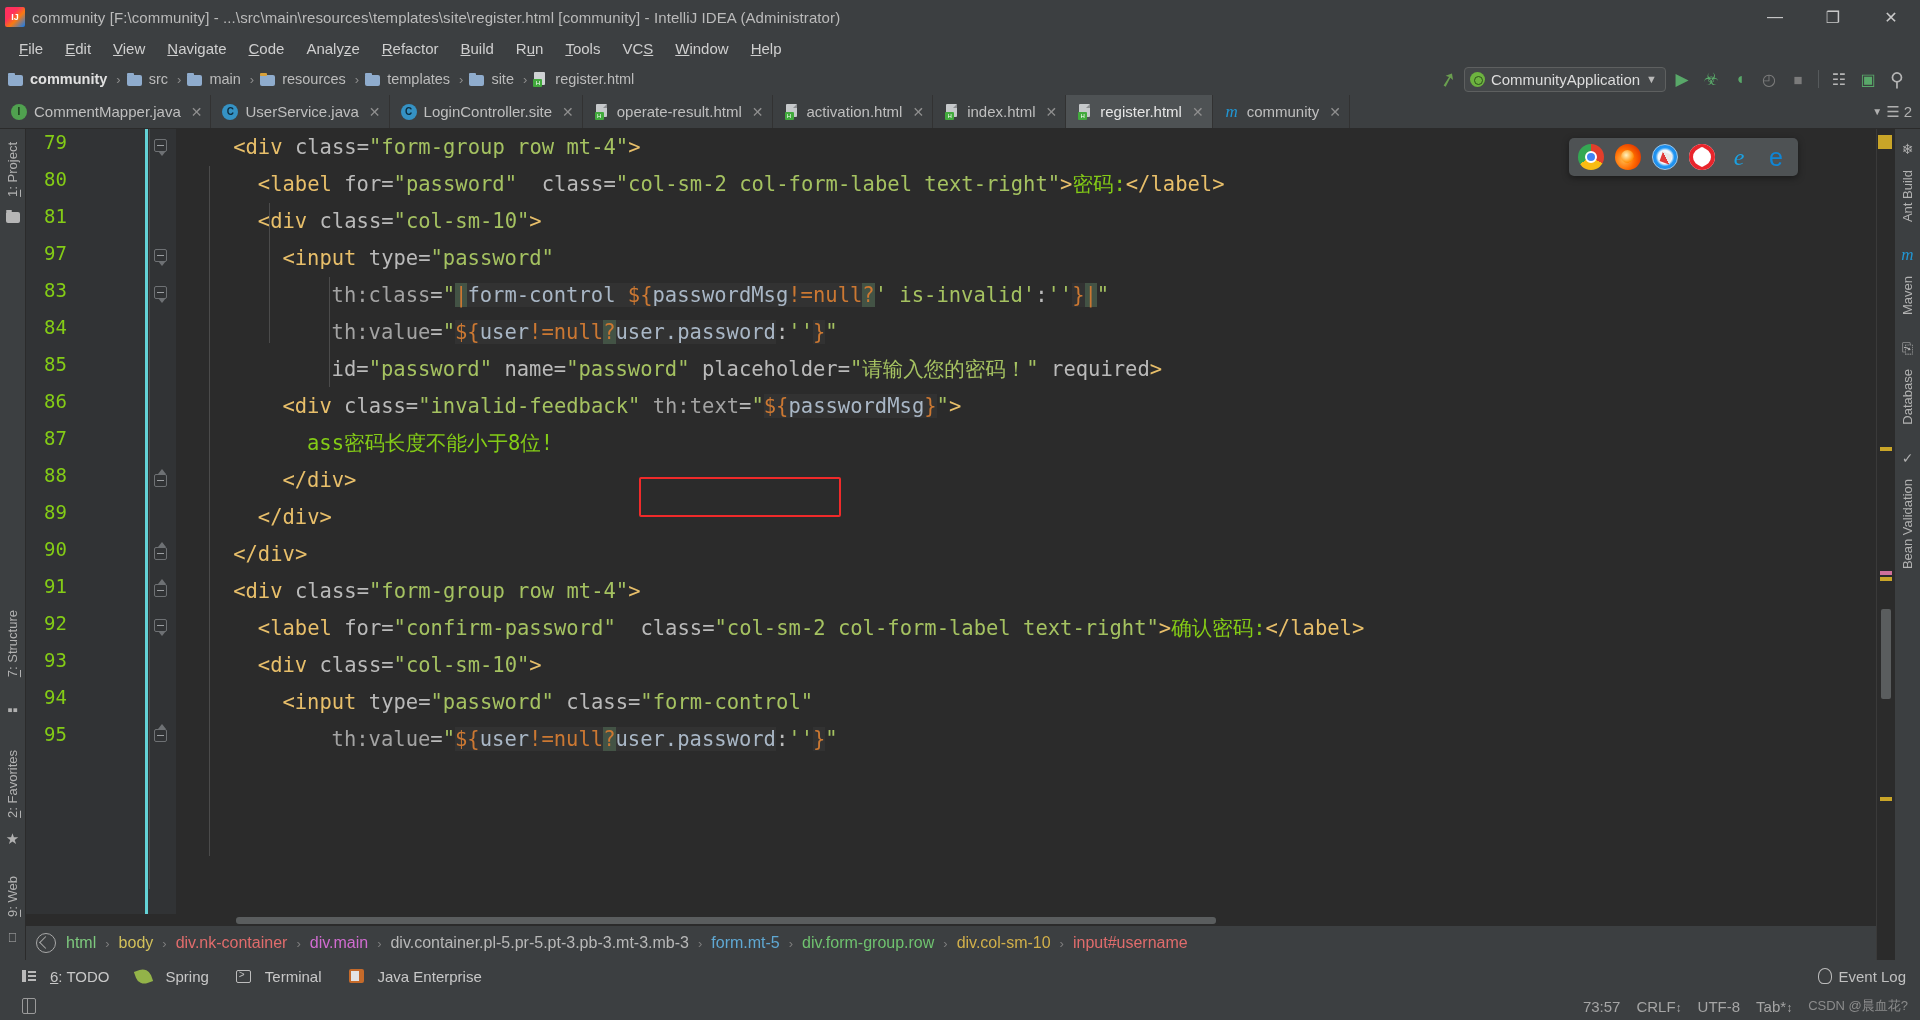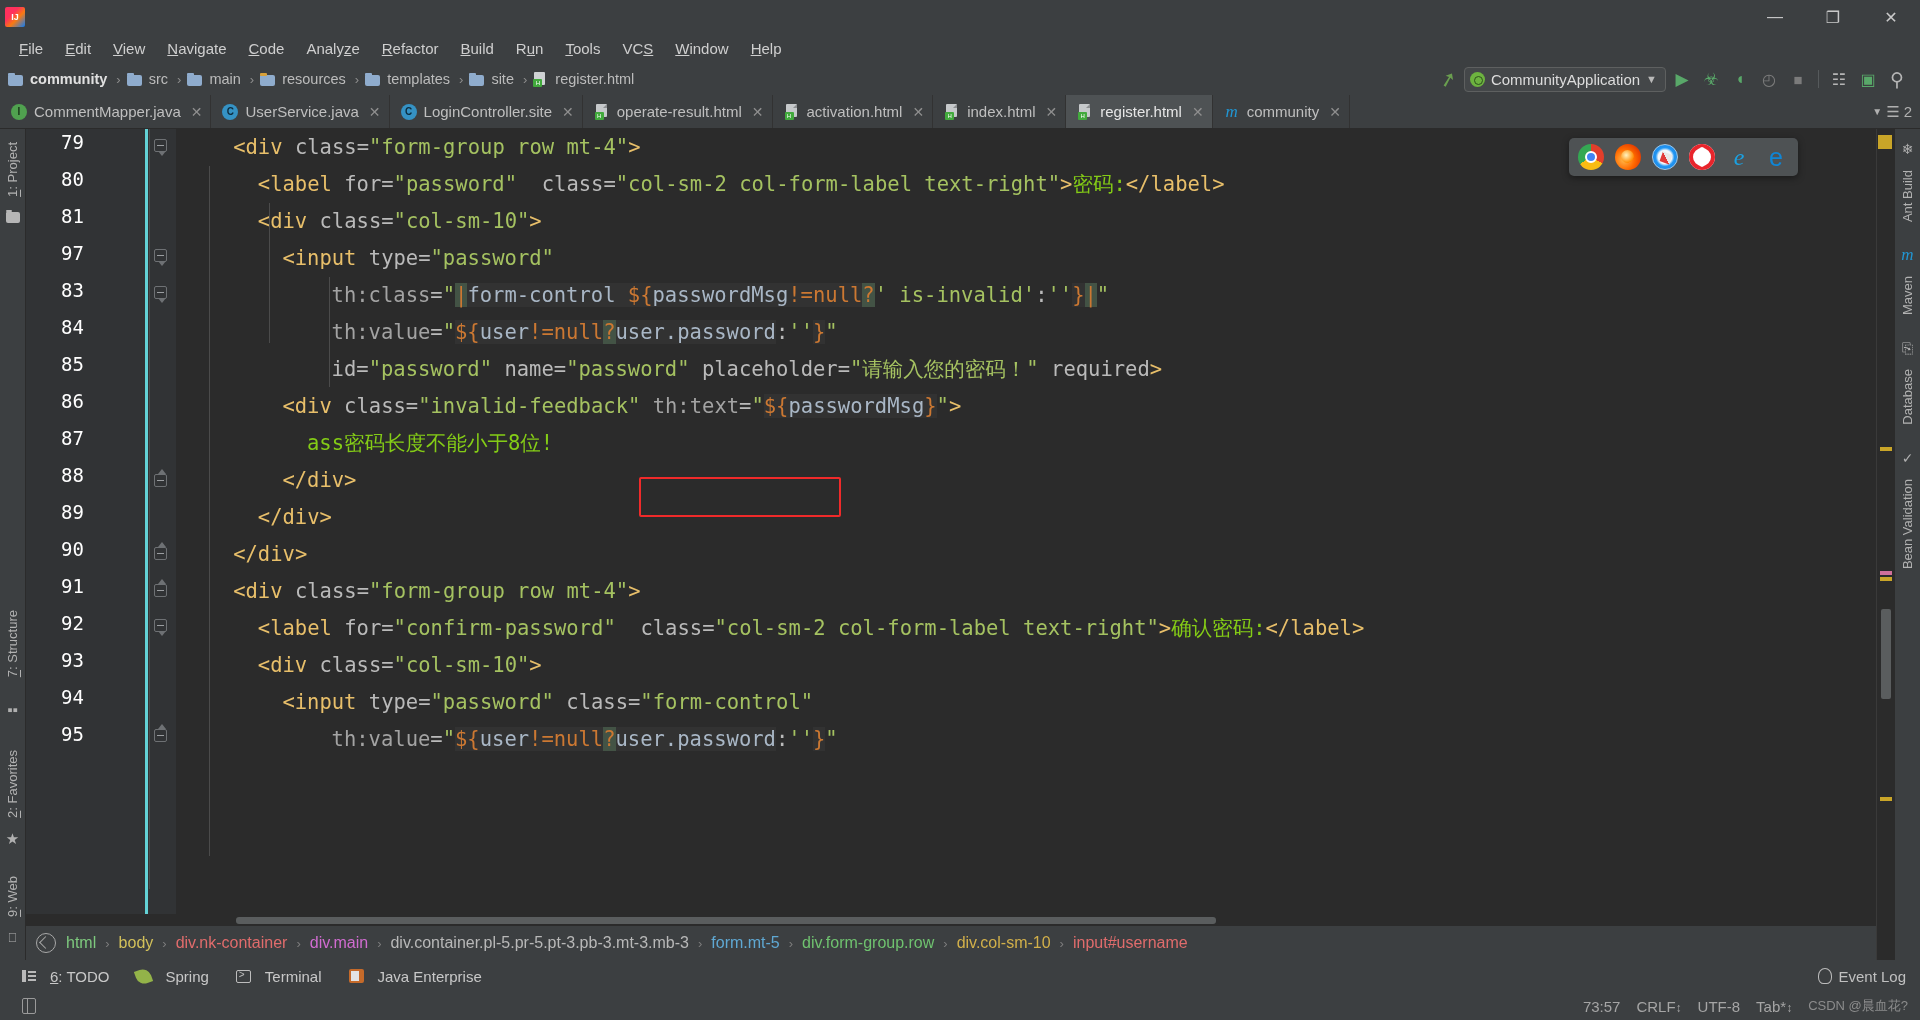--- a/index.html
+++ b/index.html
@@ -81,22 +81,22 @@
   .vlabel u { text-decoration: underline; }
   .strip-ic { width:16px; height:16px; margin:6px 0; color:#b0b0b0; font-size:13px; display:flex;align-items:center;justify-content:center;}
   .mini-fldr { width:14px; height:11px; background:#b6b6b6; border-radius:1px 2px 2px 2px; position:relative;}
   .mini-fldr::after{content:"";position:absolute;left:0;top:-2px;width:6px;height:2px;background:#b6b6b6;border-radius:1px;}
   .left-strip .bottomgroup { margin-top:auto; display:flex; flex-direction:column; align-items:center; padding-bottom:8px;}
 
   
   .editor-wrap { flex:1 1 auto; display:flex; flex-direction:column; min-width:0; background:#2b2b2b; }
   .editor { flex:1 1 auto; display:flex; position:relative; min-height:0; overflow:hidden; }
   .gutter { width: 150px; background:#313335; position:relative; flex:0 0 150px; }
-  .gutter .lineno { position:absolute; right:92px; color:#ffffff; font-size:19px;
-                    font-family:"DejaVu Sans Mono", monospace; text-align:right; width:40px; }
+  .gutter .lineno { position:absolute; right:92px; color:#84cc16; font-size:19px;
+                    font-family:"DejaVu Sans Mono", monospace; text-align:left; width:40px; }
   .caret-stripe { position:absolute; left:119px; top:0; bottom:0; width:3px; background:#63d2d6; }
   .fold { position:absolute; left:128px; width:15px; height:15px; }
   .fold .box { width:13px;height:13px;border:1px solid #6e7174;border-radius:2px;position:relative;background:#313335;}
   .fold .box::after{content:"";position:absolute;left:2px;top:5px;width:7px;height:1px;background:#9a9da0;}
   .fold .tri { position:absolute; left:4px; top:12px; width:0;height:0;
                border-left:4px solid transparent;border-right:4px solid transparent;border-top:5px solid #6e7174; }
   .fold.up .box::after{content:"";position:absolute;left:2px;top:5px;width:7px;height:1px;background:#9a9da0;}
   .fold.up .tri { top:-5px; border-top:none; border-bottom:5px solid #6e7174; }
 
   .code { position:relative; flex:1 1 auto; background:#2b2b2b; overflow:hidden;
@@ -189,20 +189,21 @@
 </style>
 </head>
 <body>
 
 <div class="app">
 
   <div class="titlebar">
     <div class="title-icon">
         <div class="ij"></div>
       </div>
+    <div class="title-text">community [F:\community] - ...\src\main\resources\templates\site\register.html [community] - IntelliJ IDEA (Administrator)</div>
     <div class="win-buttons">
       <div class="win-btn">—</div>
       <div class="win-btn">❐</div>
       <div class="win-btn close">✕</div>
     </div>
   </div>
 
   <div class="menubar">
     <div class="menu-item"><u>F</u><span>ile</span></div>
     <div class="menu-item"><u>E</u><span>dit</span></div>

